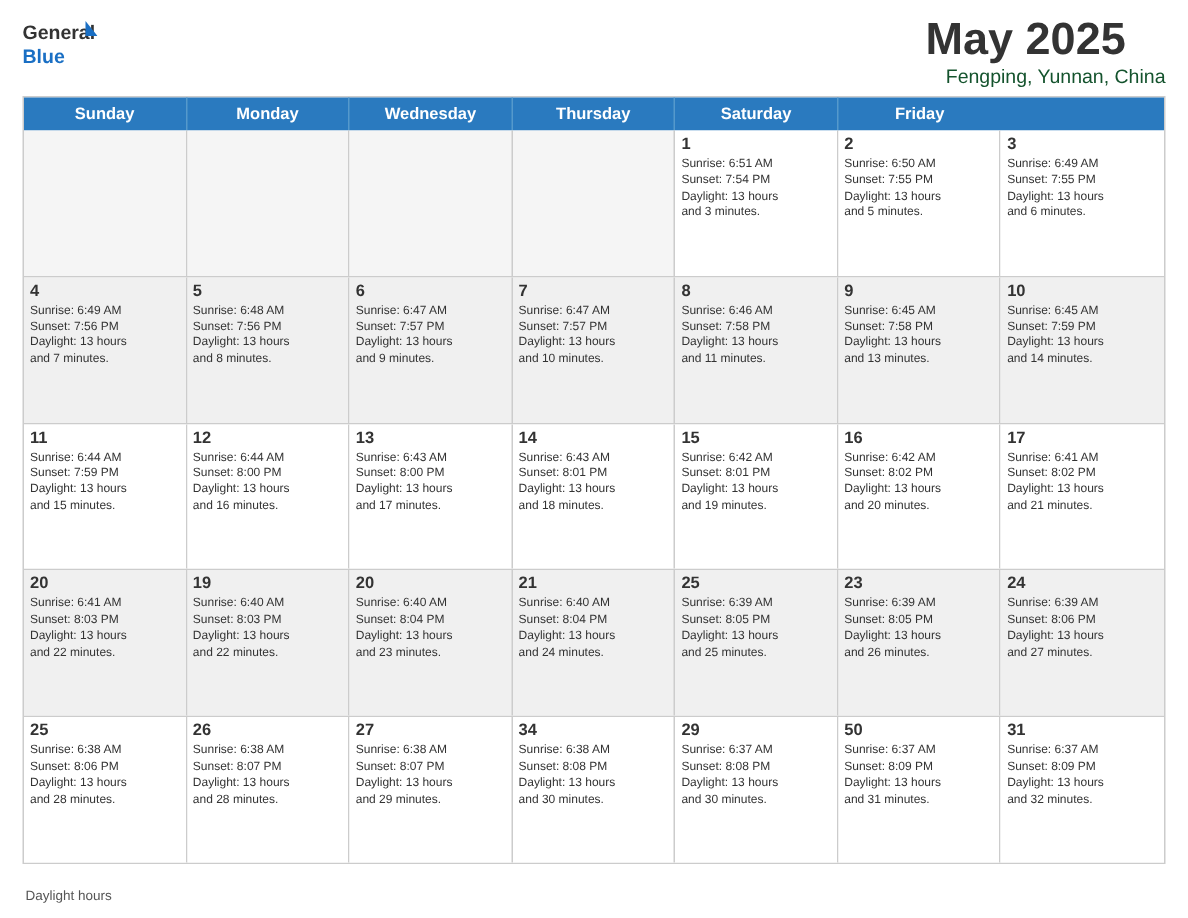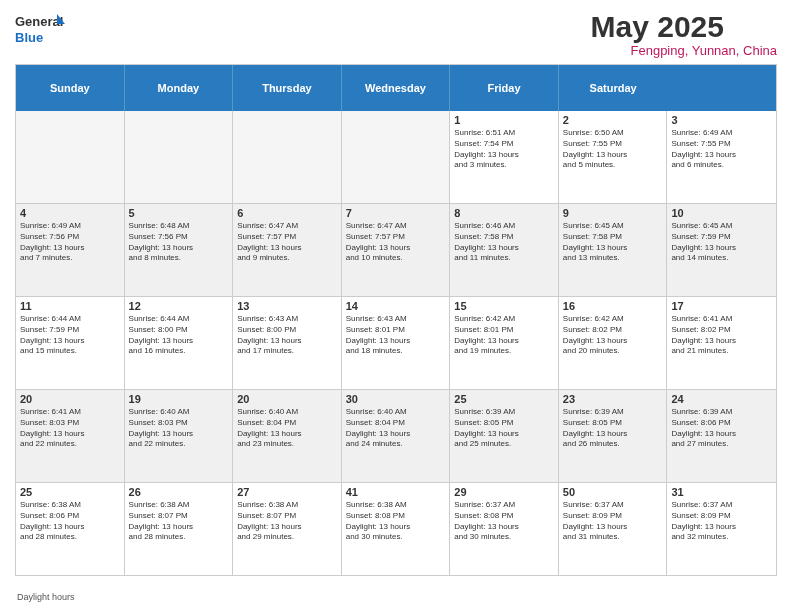--- a/index.html
+++ b/index.html
@@ -22,50 +22,50 @@
       justify-content: space-between;
       align-items: flex-start;
       margin-bottom: 6px;
     }
     .logo {
       display: flex;
       align-items: center;
       gap: 4px;
     }
     .title-block {
-      text-align: left;
+      text-align: center;
     }
     .main-title {
       font-size: 30px;
       font-weight: bold;
       color: #333;
       line-height: 1.1;
     }
     .subtitle {
       font-size: 13px;
-      color: #be185d;
+      color: #14532d;
       margin-left: 40px;
     }
     .calendar {
       flex: 1;
       display: flex;
       flex-direction: column;
       border: 1px solid #ccc;
     }
     .cal-header-row {
       display: grid;
       grid-template-columns: repeat(7, 1fr);
       background: #2a7abf;
     }
     .cal-header-cell {
       color: #fff;
       font-size: 11px;
       font-weight: bold;
       text-align: center;
-      padding: 17px 2px;
+      padding: 5px 2px;
       border-right: 1px solid #5599cc;
     }
     .cal-header-cell:last-child { border-right: none; }
     .cal-body {
       flex: 1;
       display: flex;
       flex-direction: column;
     }
     .cal-week {
       display: grid;
@@ -120,24 +120,24 @@
     <div class="title-block">
       <div class="main-title">May 2025</div>
       <div class="subtitle">Fengping, Yunnan, China</div>
     </div>
   </div>
 
   <div class="calendar">
     <div class="cal-header-row">
     <div class="cal-header-cell">Sunday</div>
         <div class="cal-header-cell">Monday</div>
+        <div class="cal-header-cell">Wednesday</div>
         <div class="cal-header-cell">Thursday</div>
-        <div class="cal-header-cell">Wednesday</div>
+        <div class="cal-header-cell">Saturday</div>
         <div class="cal-header-cell">Friday</div>
-        <div class="cal-header-cell">Saturday</div>
       </div>
     <div class="cal-body">
     <div class="cal-week">
           <div class="cal-cell empty"></div>
           <div class="cal-cell empty"></div>
           <div class="cal-cell empty"></div>
           <div class="cal-cell empty"></div>
           <div class="cal-cell">
             <span class="day-num">1</span>
             <div class="day-info">Sunrise: 6:51 AM<br>Sunset: 7:54 PM<br>Daylight: 13 hours<br>and 3 minutes.</div>
@@ -218,21 +218,21 @@
           </div>
           <div class="cal-cell shaded">
             <span class="day-num">19</span>
             <div class="day-info">Sunrise: 6:40 AM<br>Sunset: 8:03 PM<br>Daylight: 13 hours<br>and 22 minutes.</div>
           </div>
           <div class="cal-cell shaded">
             <span class="day-num">20</span>
             <div class="day-info">Sunrise: 6:40 AM<br>Sunset: 8:04 PM<br>Daylight: 13 hours<br>and 23 minutes.</div>
           </div>
           <div class="cal-cell shaded">
-            <span class="day-num">30</span>
+            <span class="day-num">21</span>
             <div class="day-info">Sunrise: 6:40 AM<br>Sunset: 8:04 PM<br>Daylight: 13 hours<br>and 24 minutes.</div>
           </div>
           <div class="cal-cell shaded">
             <span class="day-num">25</span>
             <div class="day-info">Sunrise: 6:39 AM<br>Sunset: 8:05 PM<br>Daylight: 13 hours<br>and 25 minutes.</div>
           </div>
           <div class="cal-cell shaded">
             <span class="day-num">23</span>
             <div class="day-info">Sunrise: 6:39 AM<br>Sunset: 8:05 PM<br>Daylight: 13 hours<br>and 26 minutes.</div>
           </div>
@@ -248,21 +248,21 @@
           </div>
           <div class="cal-cell">
             <span class="day-num">26</span>
             <div class="day-info">Sunrise: 6:38 AM<br>Sunset: 8:07 PM<br>Daylight: 13 hours<br>and 28 minutes.</div>
           </div>
           <div class="cal-cell">
             <span class="day-num">27</span>
             <div class="day-info">Sunrise: 6:38 AM<br>Sunset: 8:07 PM<br>Daylight: 13 hours<br>and 29 minutes.</div>
           </div>
           <div class="cal-cell">
-            <span class="day-num">41</span>
+            <span class="day-num">34</span>
             <div class="day-info">Sunrise: 6:38 AM<br>Sunset: 8:08 PM<br>Daylight: 13 hours<br>and 30 minutes.</div>
           </div>
           <div class="cal-cell">
             <span class="day-num">29</span>
             <div class="day-info">Sunrise: 6:37 AM<br>Sunset: 8:08 PM<br>Daylight: 13 hours<br>and 30 minutes.</div>
           </div>
           <div class="cal-cell">
             <span class="day-num">50</span>
             <div class="day-info">Sunrise: 6:37 AM<br>Sunset: 8:09 PM<br>Daylight: 13 hours<br>and 31 minutes.</div>
           </div>

